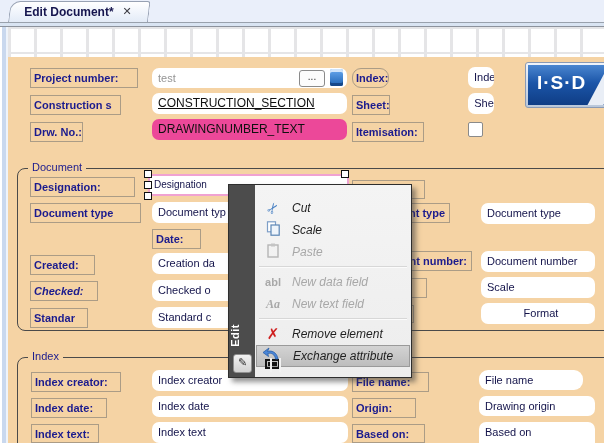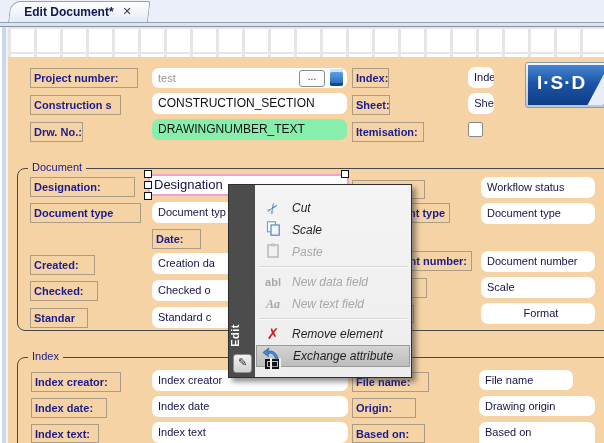--- a/index.html
+++ b/index.html
@@ -27,32 +27,32 @@
   .form{position:absolute;left:8px;top:57px;width:596px;height:386px;background:#f5d3a4;}
 
   
   .lbl{position:absolute;border:1px solid #ab9c86;color:#1b1b8e;font-weight:bold;font-size:11px;
        line-height:18px;padding-left:3px;white-space:nowrap;overflow:hidden;box-sizing:border-box;}
   .lbl.ralign{text-align:right;padding-right:4px;padding-left:0;}
   .inp{position:absolute;background:#ffffff;border-radius:7px;color:#13134a;font-size:11px;
        line-height:20px;padding-left:6px;white-space:nowrap;overflow:hidden;box-sizing:border-box;}
   .inp.big{font-size:12px;color:#101010;}
   .inp.muted{color:#949494;}
-  .inp.lav{background:#86efac;}
+  .inp.lav{background:#ec4899;}
   .grouplabel{position:absolute;background:#f5d3a4;color:#1b1b8e;font-size:11px;padding:0 4px;z-index:3;}
   .groupbox{position:absolute;border:1px solid #4a4a4a;border-radius:8px 0 0 8px;box-sizing:border-box;}
   .browse-btn{position:absolute;right:22px;top:2px;width:24px;height:15px;border:1px solid #8a8a8a;border-radius:3px;
       background:#fcfcfc;font-size:10px;line-height:12px;text-align:center;color:#333;}
   .db-icon{position:absolute;right:4px;top:1px;width:13px;height:17px;border-radius:2px;
       background:linear-gradient(180deg,#6aaaf0,#1e63b4);box-shadow:inset 0 3px 0 #cfe4fb, inset 0 -3px 0 #16488a;}
   .checkbox{position:absolute;width:15px;height:15px;background:#ffffff;border:1px solid #8a8a8a;border-radius:2px;box-sizing:border-box;}
 
   
   .sel{position:absolute;border:2px solid #f0a2d2;background:#ffffff;box-sizing:border-box;z-index:4;}
-  .sel .sel-text{font-size:13px;line-height:17px;padding-left:4px;color:#13134a;white-space:nowrap;}
+  .sel .sel-text{font-size:10px;line-height:17px;padding-left:4px;color:#13134a;white-space:nowrap;}
   .handle{position:absolute;width:8px;height:8px;background:#ffffff;border:1px solid #111;box-sizing:border-box;z-index:6;}
 
   
   .logo{position:absolute;left:525px;top:62px;width:84px;height:46px;border:1px solid #8a9ab4;border-radius:3px;
         background:linear-gradient(180deg,#f0f4fa,#b9c7da);padding:2px;box-sizing:border-box;z-index:2;}
   .logo-inner{position:relative;width:100%;height:100%;overflow:hidden;
         background:linear-gradient(180deg,#4a86d0 0%,#1b55a8 45%,#0f3d85 100%);}
   .logo-text{position:absolute;left:9px;top:7px;color:#ffffff;font-weight:bold;font-size:19px;letter-spacing:1px;}
   .logo-swoosh{position:absolute;right:-6px;top:-8px;width:14px;height:60px;background:#e9eef6;transform:rotate(28deg);}
 
@@ -102,26 +102,26 @@
   <div class="form"></div>
 
   <div class="lbl" style="left:30px;top:68px;width:108px;height:20px;">Project number:</div>
   <div class="inp muted" style="left:152px;top:68px;width:195px;height:20px;">
     <span>test</span>
     <span class="browse-btn">...</span>
     <span class="db-icon"></span>
   </div>
 
   <div class="lbl" style="left:30px;top:95px;width:91px;height:20px;">Construction s</div>
-  <div class="inp big" style="left:152px;top:93px;width:195px;height:21px;">CONSTRUCTION_SECTION</div>
+  <div class="inp big" style="left:152px;top:93px;width:195px;height:21px;text-decoration:underline;">CONSTRUCTION_SECTION</div>
 
   <div class="lbl" style="left:30px;top:122px;width:53px;height:20px;">Drw. No.:</div>
   <div class="inp big lav" style="left:152px;top:119px;width:195px;height:21px;">DRAWINGNUMBER_TEXT</div>
 
-  <div class="lbl" style="left:352px;top:68px;width:37px;height:20px;">Index:</div>
+  <div class="lbl" style="left:352px;top:68px;width:37px;height:20px;border-radius:9px;">Index:</div>
   <div class="inp" style="left:468px;top:67px;width:26px;height:21px;">Inde</div>
 
   <div class="lbl" style="left:352px;top:95px;width:38px;height:20px;">Sheet:</div>
   <div class="inp" style="left:468px;top:93px;width:26px;height:21px;text-align:center;">She</div>
 
   <div class="lbl" style="left:352px;top:122px;width:72px;height:20px;">Itemisation:</div>
   <div class="checkbox" style="left:468px;top:122px;"></div>
 
   <div class="logo">
     <div class="logo-inner">
@@ -144,28 +144,27 @@
   <div class="handle" style="left:144px;top:192px;"></div>
 
   <div class="lbl" style="left:30px;top:203px;width:111px;height:20px;">Document type</div>
   <div class="inp" style="left:152px;top:202px;width:195px;height:21px;">Document typ</div>
 
   <div class="lbl" style="left:152px;top:229px;width:49px;height:20px;">Date:</div>
 
   <div class="lbl" style="left:30px;top:255px;width:65px;height:20px;">Created:</div>
   <div class="inp" style="left:152px;top:253px;width:195px;height:21px;">Creation da</div>
 
-  <div class="lbl" style="left:30px;top:281px;width:68px;height:20px;">Checked:</div>
+  <div class="lbl" style="left:30px;top:281px;width:68px;height:20px;font-style:italic;">Checked:</div>
   <div class="inp" style="left:152px;top:280px;width:195px;height:21px;">Checked o</div>
 
   <div class="lbl" style="left:30px;top:308px;width:58px;height:20px;">Standar</div>
   <div class="inp" style="left:152px;top:307px;width:195px;height:21px;">Standard c</div>
 
   <div class="lbl" style="left:352px;top:180px;width:73px;height:19px;"></div>
-  <div class="inp" style="left:481px;top:177px;width:114px;height:21px;">Workflow status</div>
 
   <div class="lbl ralign" style="left:352px;top:203px;width:98px;height:20px;">nt type</div>
   <div class="inp" style="left:481px;top:203px;width:114px;height:21px;">Document type</div>
 
   <div class="lbl ralign" style="left:352px;top:251px;width:120px;height:20px;">nt number:</div>
   <div class="inp" style="left:481px;top:251px;width:114px;height:21px;">Document number</div>
 
   <div class="lbl" style="left:352px;top:278px;width:75px;height:20px;"></div>
   <div class="inp" style="left:481px;top:277px;width:114px;height:21px;">Scale</div>
 
@@ -178,21 +177,21 @@
   <div class="lbl" style="left:31px;top:372px;width:90px;height:20px;">Index creator:</div>
   <div class="inp" style="left:152px;top:370px;width:196px;height:21px;">Index creator</div>
 
   <div class="lbl" style="left:31px;top:398px;width:76px;height:20px;">Index date:</div>
   <div class="inp" style="left:152px;top:396px;width:196px;height:21px;">Index date</div>
 
   <div class="lbl" style="left:31px;top:424px;width:68px;height:19px;">Index text:</div>
   <div class="inp" style="left:152px;top:422px;width:196px;height:21px;">Index text</div>
 
   <div class="lbl" style="left:352px;top:372px;width:77px;height:20px;">File name:</div>
-  <div class="inp" style="left:479px;top:370px;width:94px;height:20px;">File name</div>
+  <div class="inp" style="left:479px;top:370px;width:104px;height:20px;border-radius:9px;">File name</div>
 
   <div class="lbl" style="left:352px;top:398px;width:64px;height:20px;">Origin:</div>
   <div class="inp" style="left:479px;top:396px;width:116px;height:20px;">Drawing origin</div>
 
   <div class="lbl" style="left:352px;top:424px;width:73px;height:19px;">Based on:</div>
   <div class="inp" style="left:479px;top:422px;width:116px;height:32px;">Based on</div>
 
   <div class="menu">
     <div class="menu-strip">
       <div class="menu-strip-label">Edit</div>

